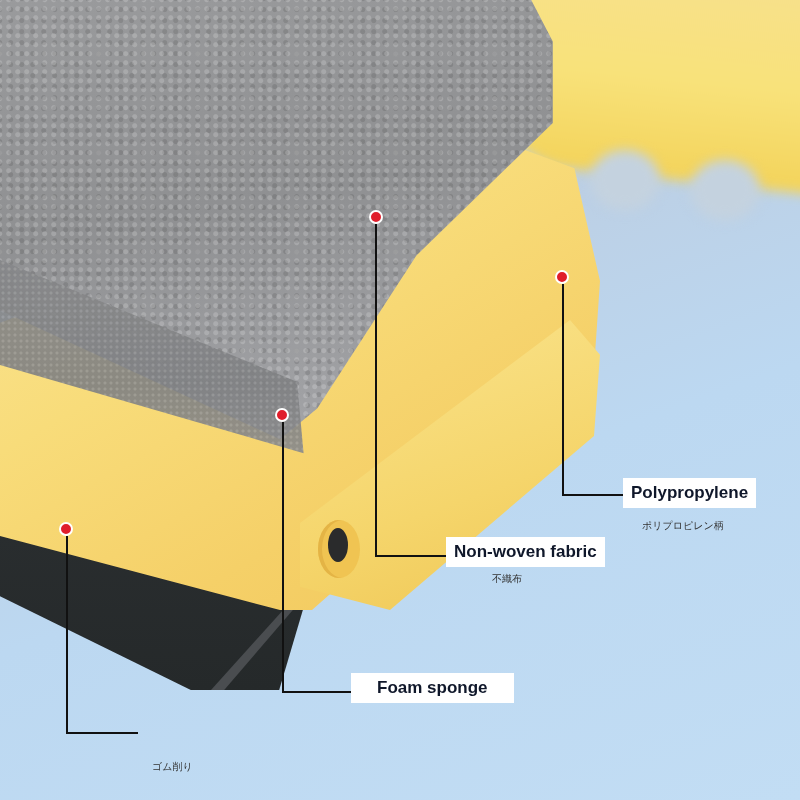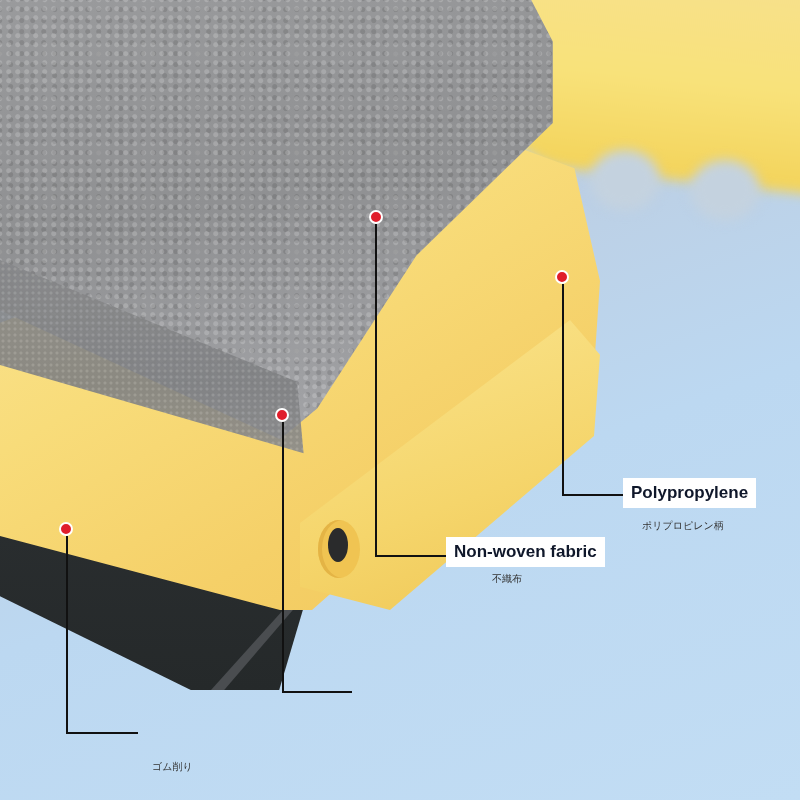--- a/index.html
+++ b/index.html
@@ -128,19 +128,20 @@
 
   <div class="dot" style="left:376px; top:217px;"></div>
   <div class="line vline" style="left:375px; top:224px; height:331px;"></div>
   <div class="line hline" style="left:375px; top:555px; width:72px;"></div>
   <div class="label-box" style="left:446px; top:537px;">Non-woven fabric</div>
   <div class="sublabel" style="left:492px; top:572px;">不織布</div>
 
   <div class="dot" style="left:282px; top:415px;"></div>
   <div class="line vline" style="left:282px; top:422px; height:270px;"></div>
   <div class="line hline" style="left:282px; top:691px; width:70px;"></div>
+  <div class="label-box" style="left:351px; top:673px; padding:0 26px;">Foam sponge</div>
 
   <div class="dot" style="left:66px; top:529px;"></div>
   <div class="line vline" style="left:66px; top:536px; height:196px;"></div>
   <div class="line hline" style="left:66px; top:732px; width:72px;"></div>
   <div class="sublabel" style="left:152px; top:760px;">ゴム削り</div>
 
 </div>
 
 </body></html>

